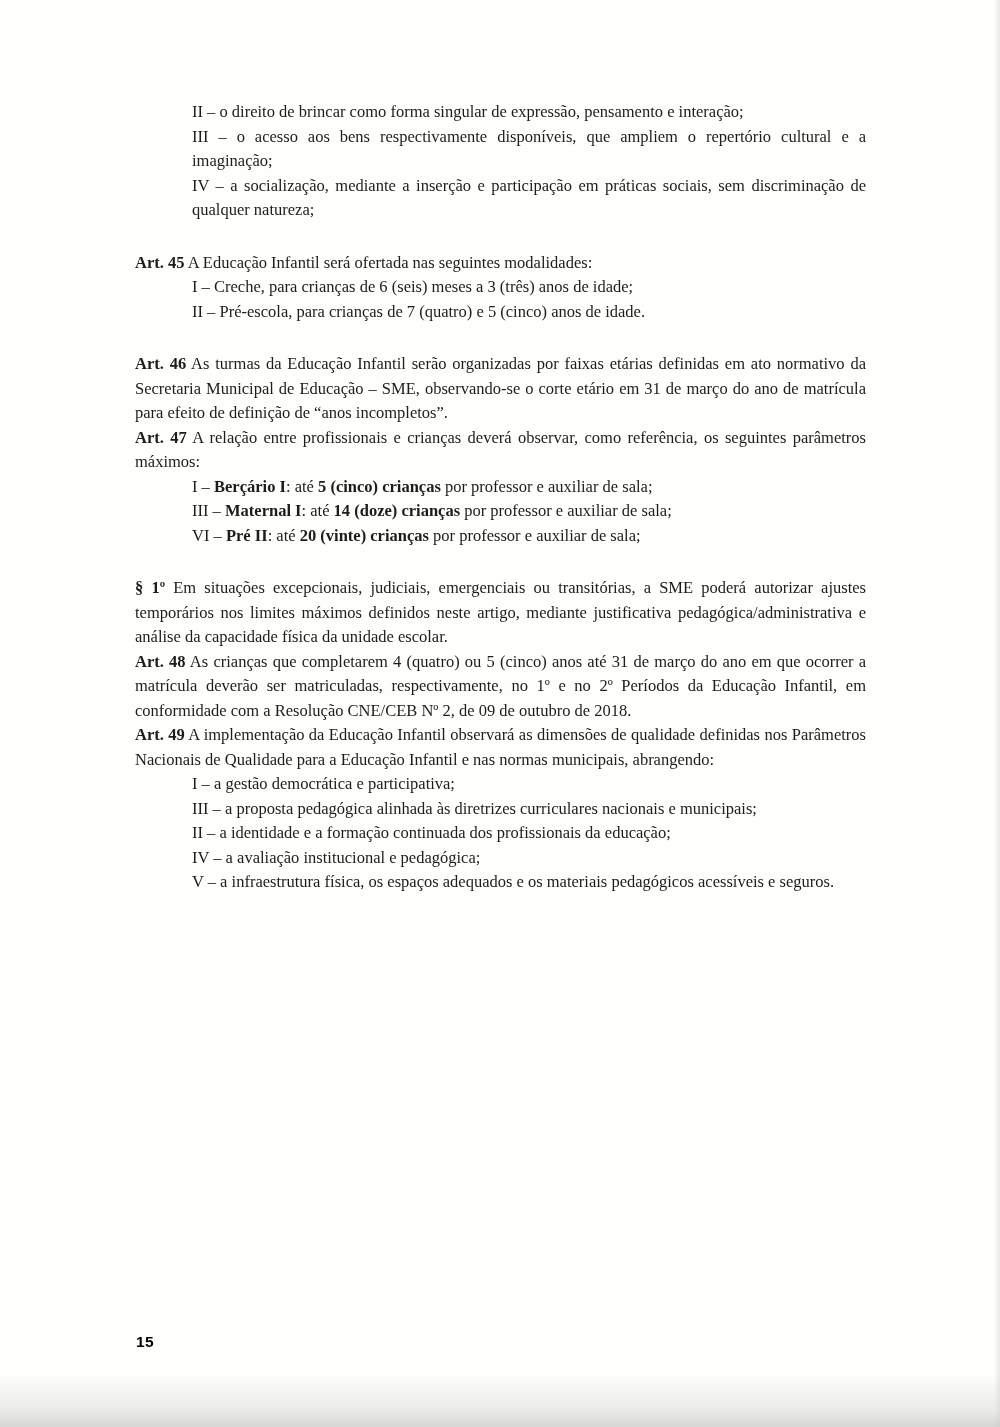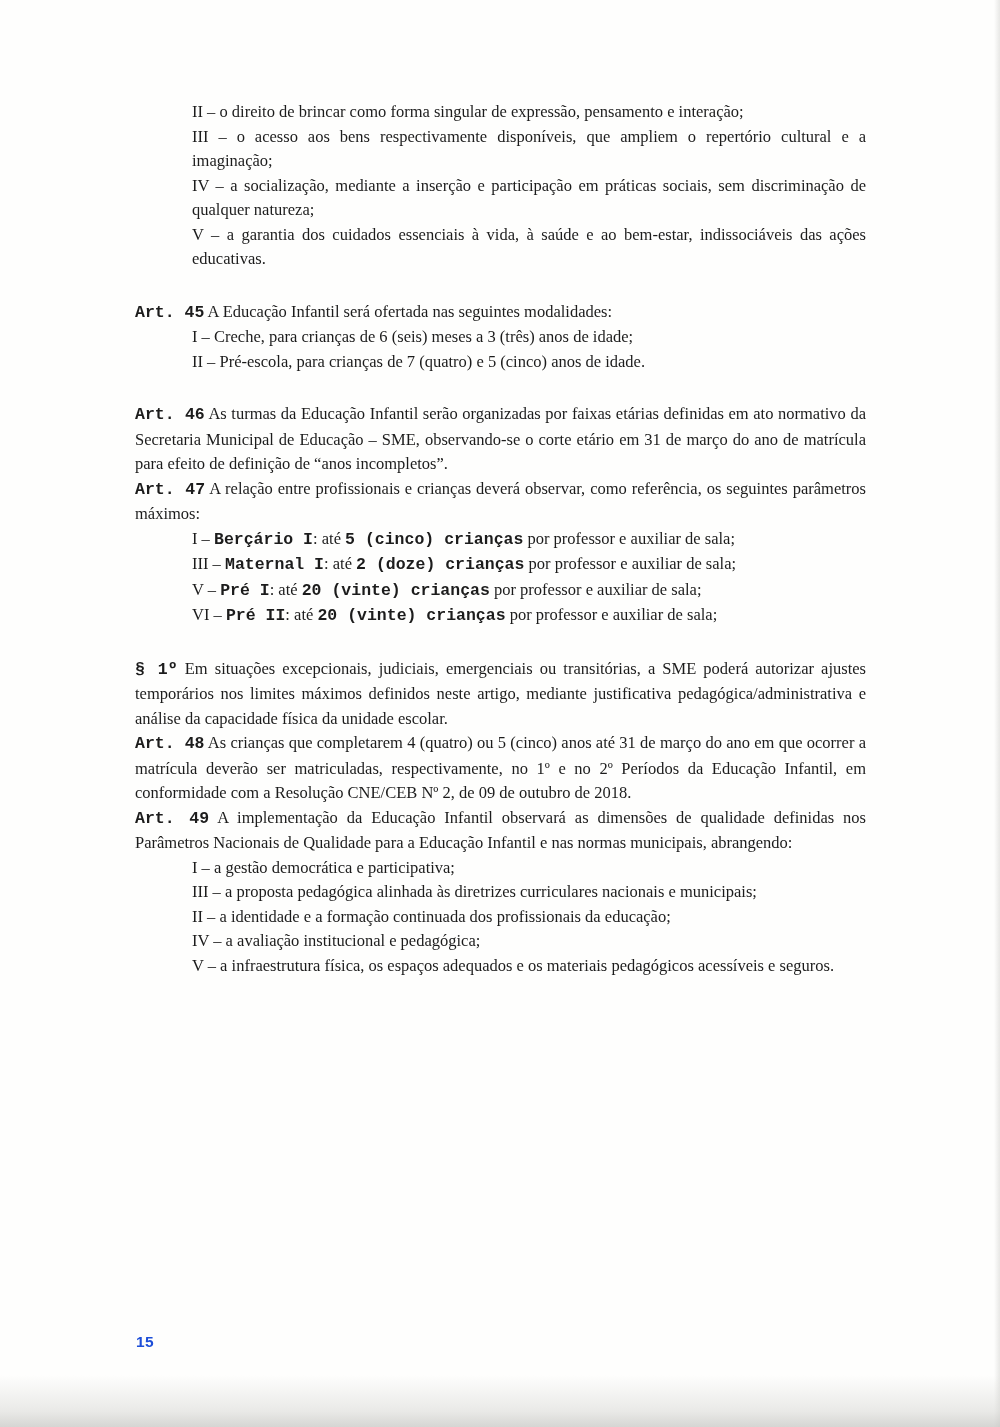--- a/index.html
+++ b/index.html
@@ -30,29 +30,28 @@
     text-align: justify;
   }
   .block {
     margin: 0 0 28px 0;
   }
   .list .item {
     margin-left: 57px;
   }
   .bold {
     font-weight: bold;
-    font-family: Liberation Mono, monospace;
   }
   .page-number {
     position: absolute;
     left: 136px;
     top: 1333px;
     font-size: 15.5px;
     font-weight: bold;
-    color: #1d4ed8;
+    color: #000000;
     font-family: "Liberation Sans", sans-serif;
     letter-spacing: 0.5px;
   }
   .scan-edge-bottom {
     position: absolute;
     left: 0;
     bottom: 0;
     width: 100%;
     height: 52px;
     background: linear-gradient(to bottom, rgba(230,230,228,0) 0%, rgba(216,216,213,0.55) 70%, rgba(200,200,197,0.75) 100%);
@@ -70,33 +69,31 @@
 </style>
 </head>
 <body>
 
 <div class="page">
   <div class="content" id="doc-content">
       <div class="block list">
         <p class="item"><span>II – o direito de brincar como forma singular de expressão, pensamento e interação;</span></p>
         <p class="item"><span>III – o acesso aos bens respectivamente disponíveis, que ampliem o repertório cultural e a imaginação;</span></p>
         <p class="item"><span>IV – a socialização, mediante a inserção e participação em práticas sociais, sem discriminação de qualquer natureza;</span></p>
-        <p class="item"><span>V – a garantia dos cuidados essenciais à vida, à saúde e ao bem-estar, indissociáveis das ações educativas.</span></p>
       </div>
       <p class="block para"><span class="bold">Art. 45</span><span> A Educação Infantil será ofertada nas seguintes modalidades:</span></p>
       <div class="block list">
         <p class="item"><span>I – Creche, para crianças de 6 (seis) meses a 3 (três) anos de idade;</span></p>
         <p class="item"><span>II – Pré-escola, para crianças de 7 (quatro) e 5 (cinco) anos de idade.</span></p>
       </div>
       <p class="block para"><span class="bold">Art. 46</span><span> As turmas da Educação Infantil serão organizadas por faixas etárias definidas em ato normativo da Secretaria Municipal de Educação – SME, observando-se o corte etário em 31 de março do ano de matrícula para efeito de definição de “anos incompletos”.</span></p>
       <p class="block para"><span class="bold">Art. 47</span><span> A relação entre profissionais e crianças deverá observar, como referência, os seguintes parâmetros máximos:</span></p>
       <div class="block list">
         <p class="item"><span>I – </span><span class="bold">Berçário I</span><span>: até </span><span class="bold">5 (cinco) crianças</span><span> por professor e auxiliar de sala;</span></p>
-        <p class="item"><span>III – </span><span class="bold">Maternal I</span><span>: até </span><span class="bold">2 (doze) crianças</span><span> por professor e auxiliar de sala;</span></p>
-        <p class="item"><span>V – </span><span class="bold">Pré I</span><span>: até </span><span class="bold">20 (vinte) crianças</span><span> por professor e auxiliar de sala;</span></p>
+        <p class="item"><span>III – </span><span class="bold">Maternal I</span><span>: até </span><span class="bold">14 (doze) crianças</span><span> por professor e auxiliar de sala;</span></p>
         <p class="item"><span>VI – </span><span class="bold">Pré II</span><span>: até </span><span class="bold">20 (vinte) crianças</span><span> por professor e auxiliar de sala;</span></p>
       </div>
       <p class="block para"><span class="bold">§ 1º</span><span> Em situações excepcionais, judiciais, emergenciais ou transitórias, a SME poderá autorizar ajustes temporários nos limites máximos definidos neste artigo, mediante justificativa pedagógica/administrativa e análise da capacidade física da unidade escolar.</span></p>
       <p class="block para"><span class="bold">Art. 48</span><span> As crianças que completarem 4 (quatro) ou 5 (cinco) anos até 31 de março do ano em que ocorrer a matrícula deverão ser matriculadas, respectivamente, no 1º e no 2º Períodos da Educação Infantil, em conformidade com a Resolução CNE/CEB Nº 2, de 09 de outubro de 2018.</span></p>
       <p class="block para"><span class="bold">Art. 49</span><span> A implementação da Educação Infantil observará as dimensões de qualidade definidas nos Parâmetros Nacionais de Qualidade para a Educação Infantil e nas normas municipais, abrangendo:</span></p>
       <div class="block list">
         <p class="item"><span>I – a gestão democrática e participativa;</span></p>
         <p class="item"><span>III – a proposta pedagógica alinhada às diretrizes curriculares nacionais e municipais;</span></p>
         <p class="item"><span>II – a identidade e a formação continuada dos profissionais da educação;</span></p>
         <p class="item"><span>IV – a avaliação institucional e pedagógica;</span></p>

